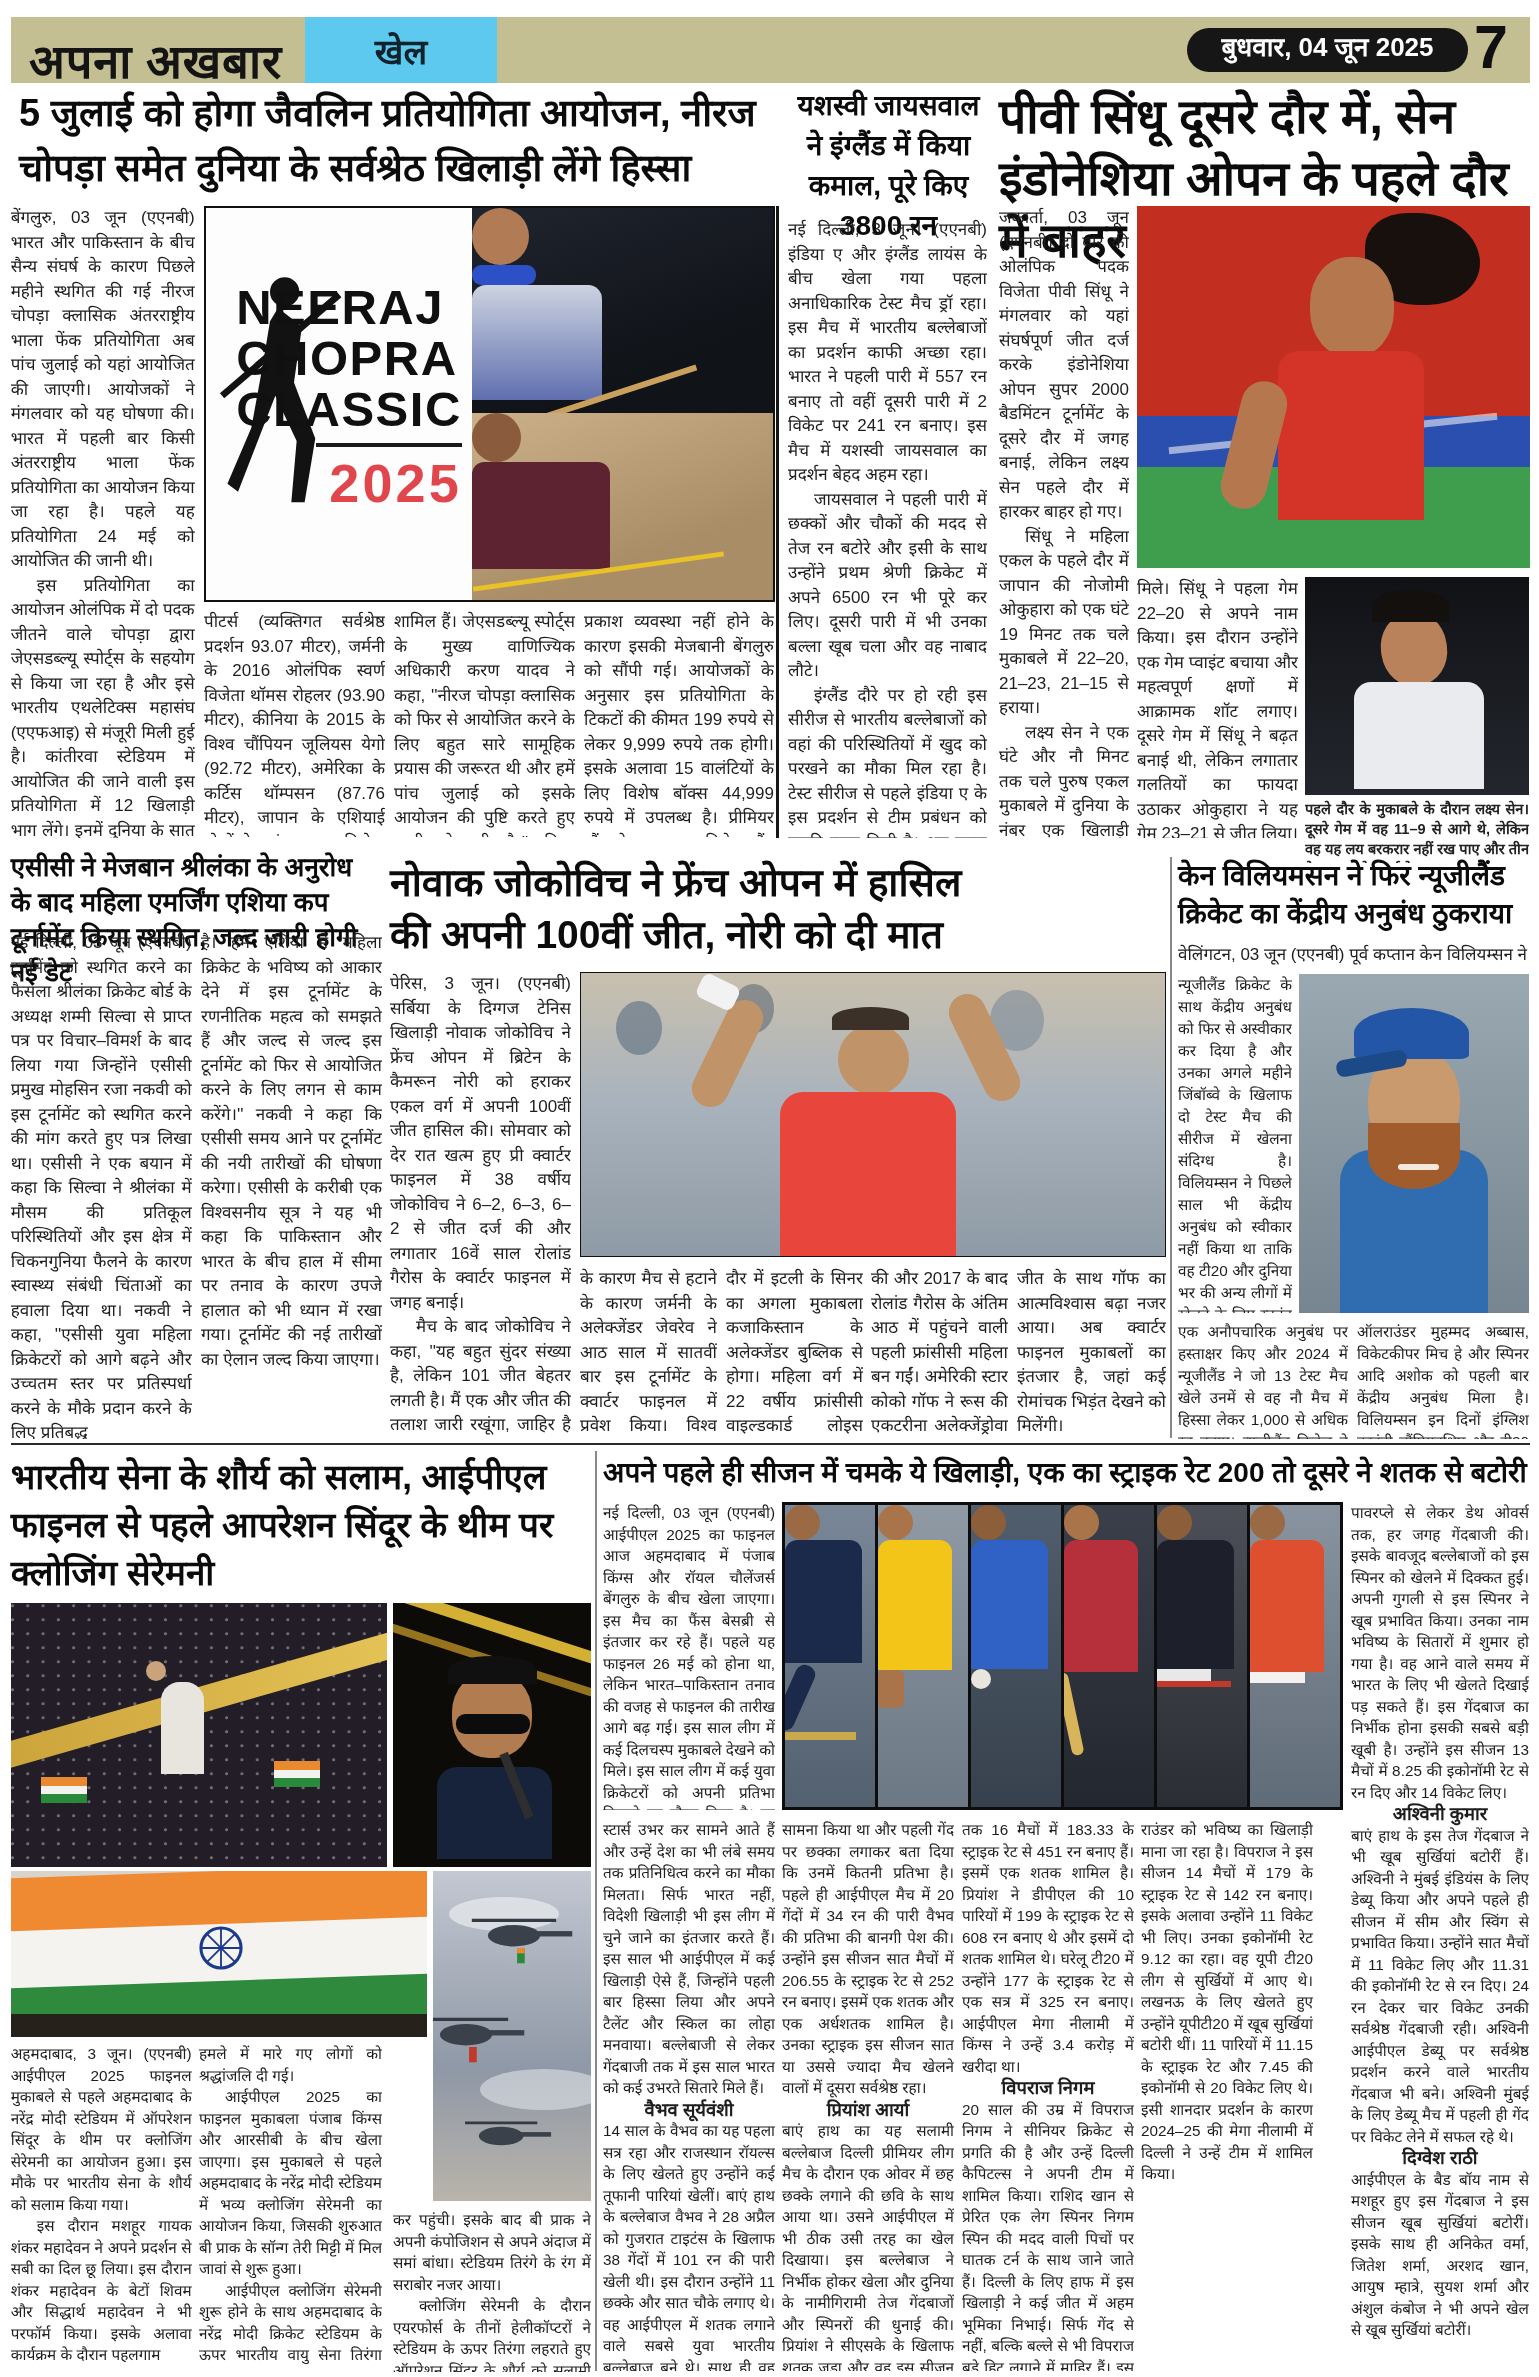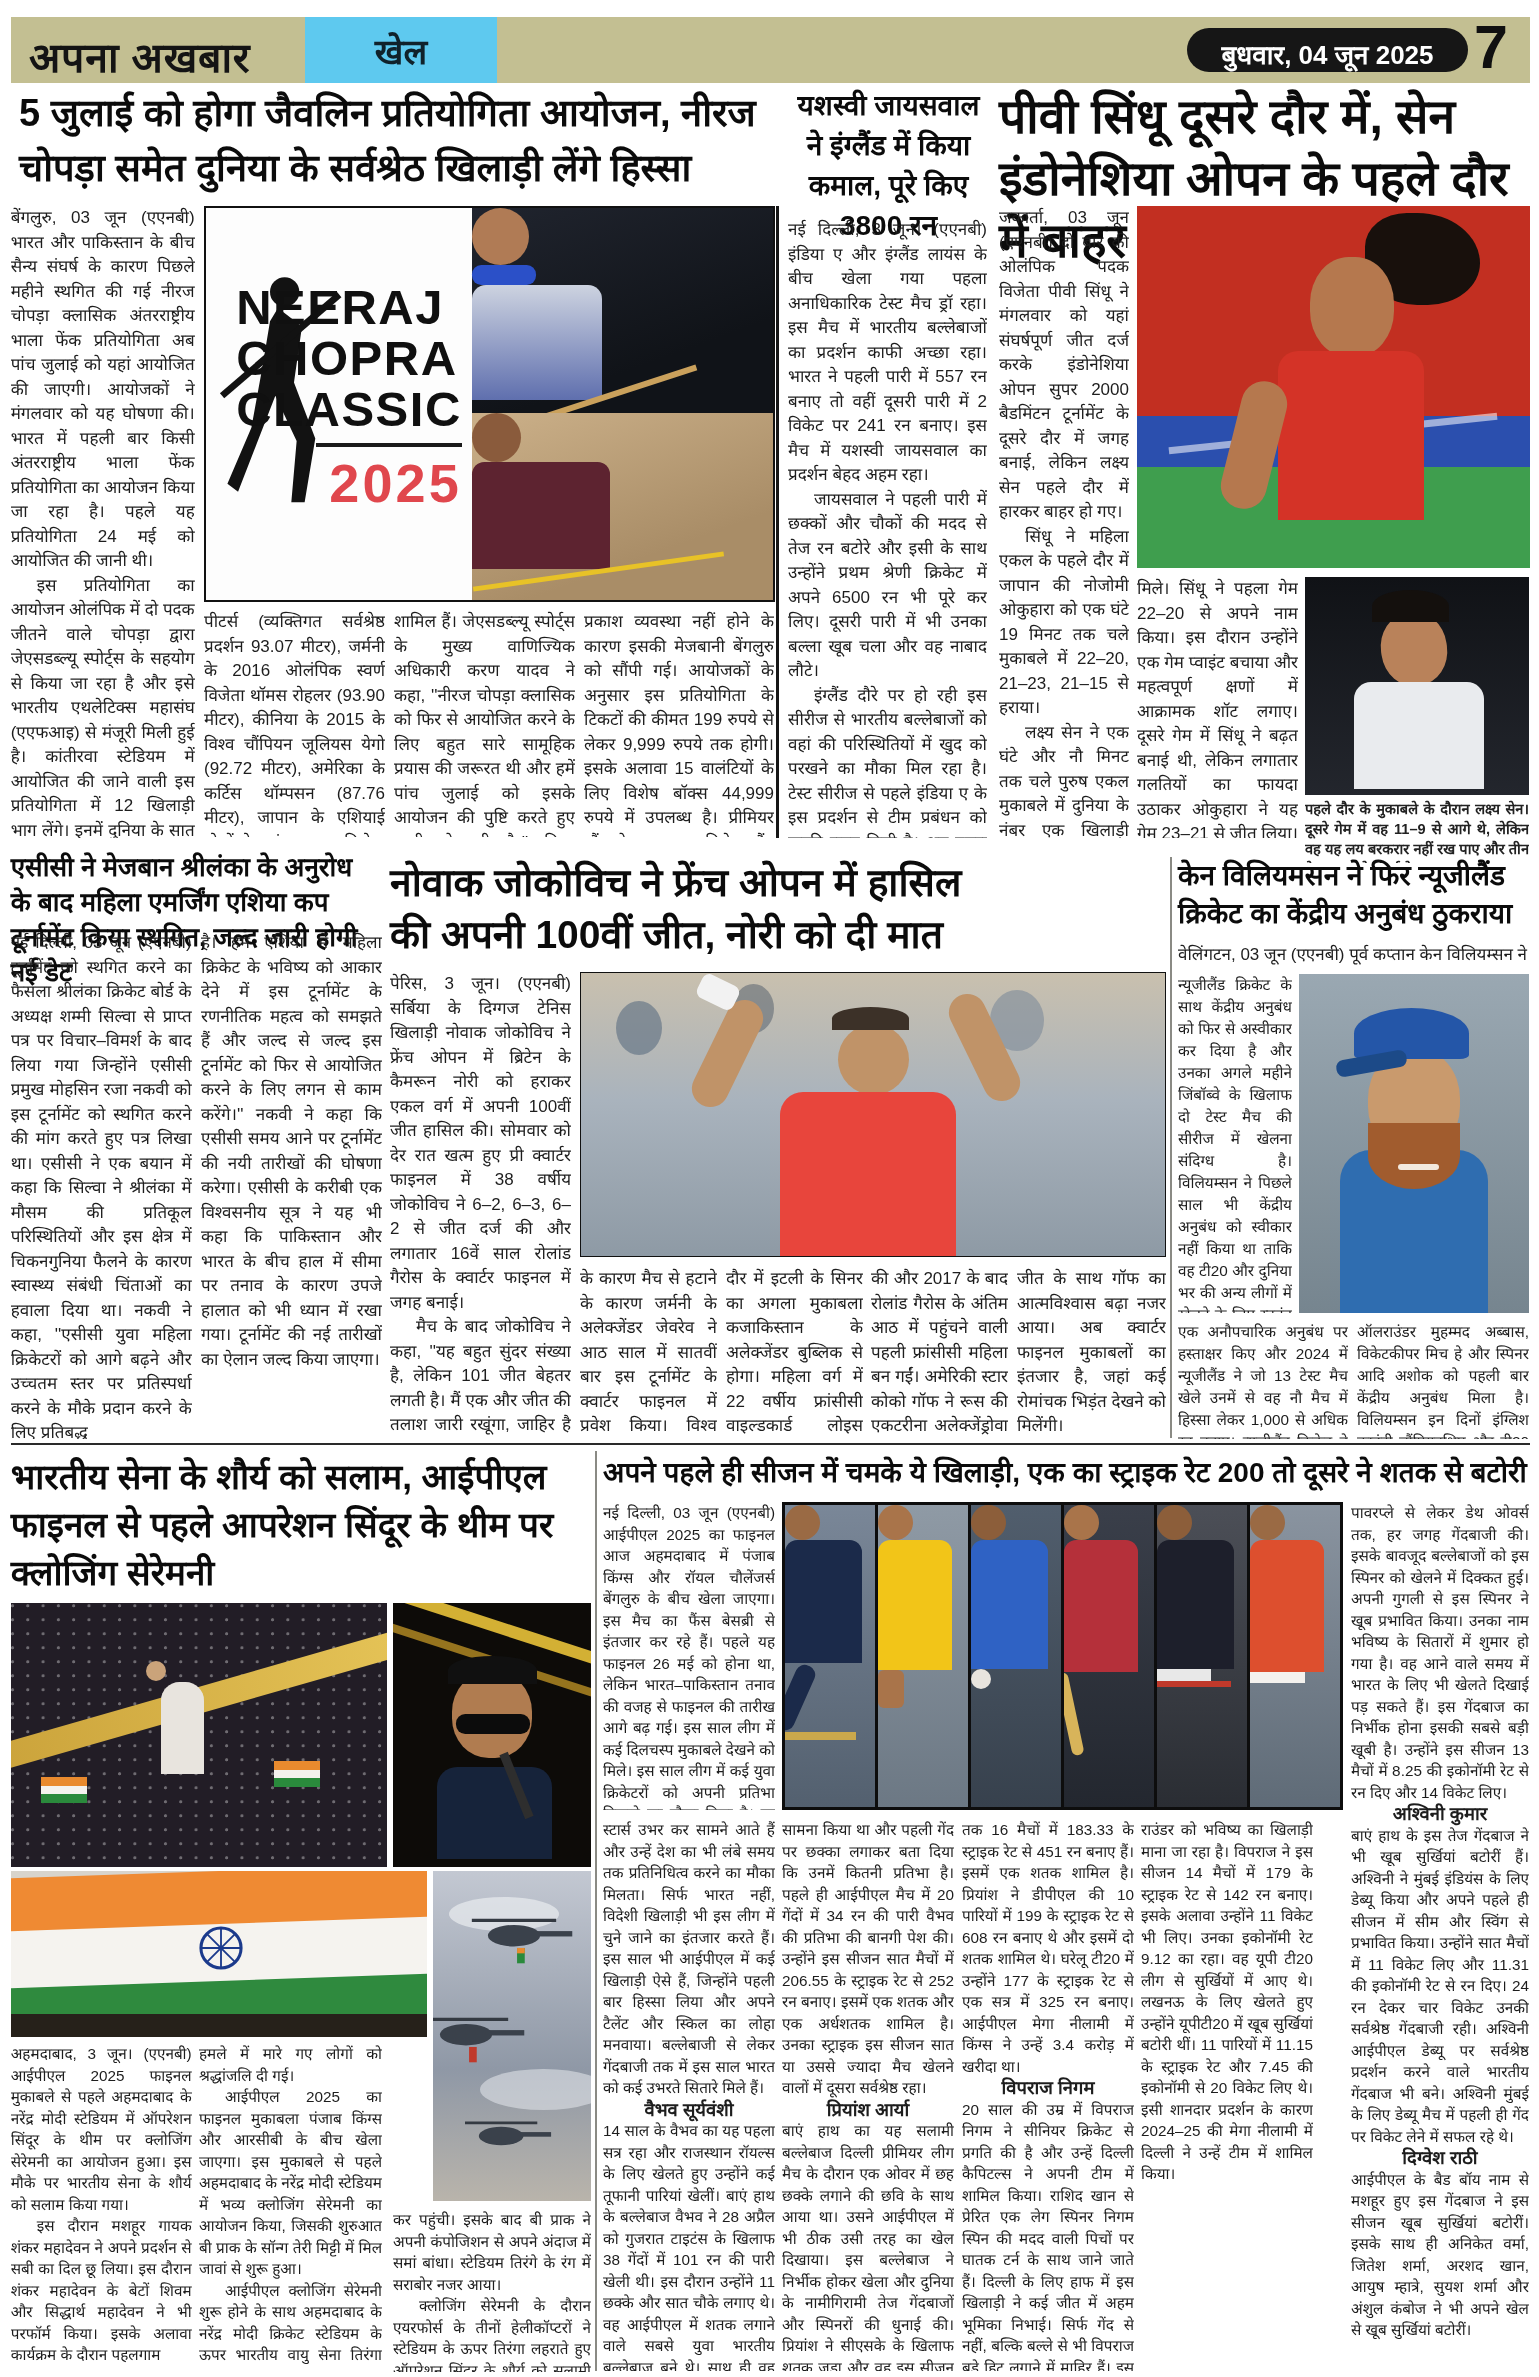--- a/index.html
+++ b/index.html
@@ -2,24 +2,24 @@
 <html lang="hi" style="font-size:12.3px"><head>
 <meta charset="utf-8">
 <style>
   html,body{margin:0;padding:0;background:#ffffff;}
   *{box-sizing:border-box;}
   .page{position:relative;width:1540px;height:2377px;background:#fff;overflow:hidden;
         font-family:"Liberation Sans","DejaVu Sans",sans-serif;color:#1d1d1d;}
   .abs{position:absolute;}
   
   .band{background:#c3bf92;}
-  .paper{font-size:41px;font-weight:900;color:#141414;letter-spacing:0.8px;}
+  .paper{font-size:47px;font-weight:900;color:#141414;letter-spacing:0.8px;}
   .khel{background:#5ec9ef;display:flex;align-items:center;justify-content:center;
         font-size:35px;font-weight:900;color:#10222b;}
-  .datepill{background:#161616;border-radius:24.5px;display:flex;align-items:flex-end;justify-content:center;
+  .datepill{background:#161616;border-radius:24.5px;display:flex;align-items:flex-start;justify-content:center;
         color:#fff;font-size:26px;font-weight:800;}
   .pagenum{font-size:61px;font-weight:900;color:#101010;line-height:1;}
   
   .hl{font-weight:900;color:#0b0b0b;letter-spacing:0;}
   .hl1{font-size:38px;line-height:55px;}
   .hl2{font-size:28px;line-height:40px;}
   .hl3{font-size:48px;line-height:62px;}
   .hl4{font-size:26px;line-height:35px;}
   .hl5{font-size:39px;line-height:52px;}
   .hl6{font-size:28px;line-height:38px;}

